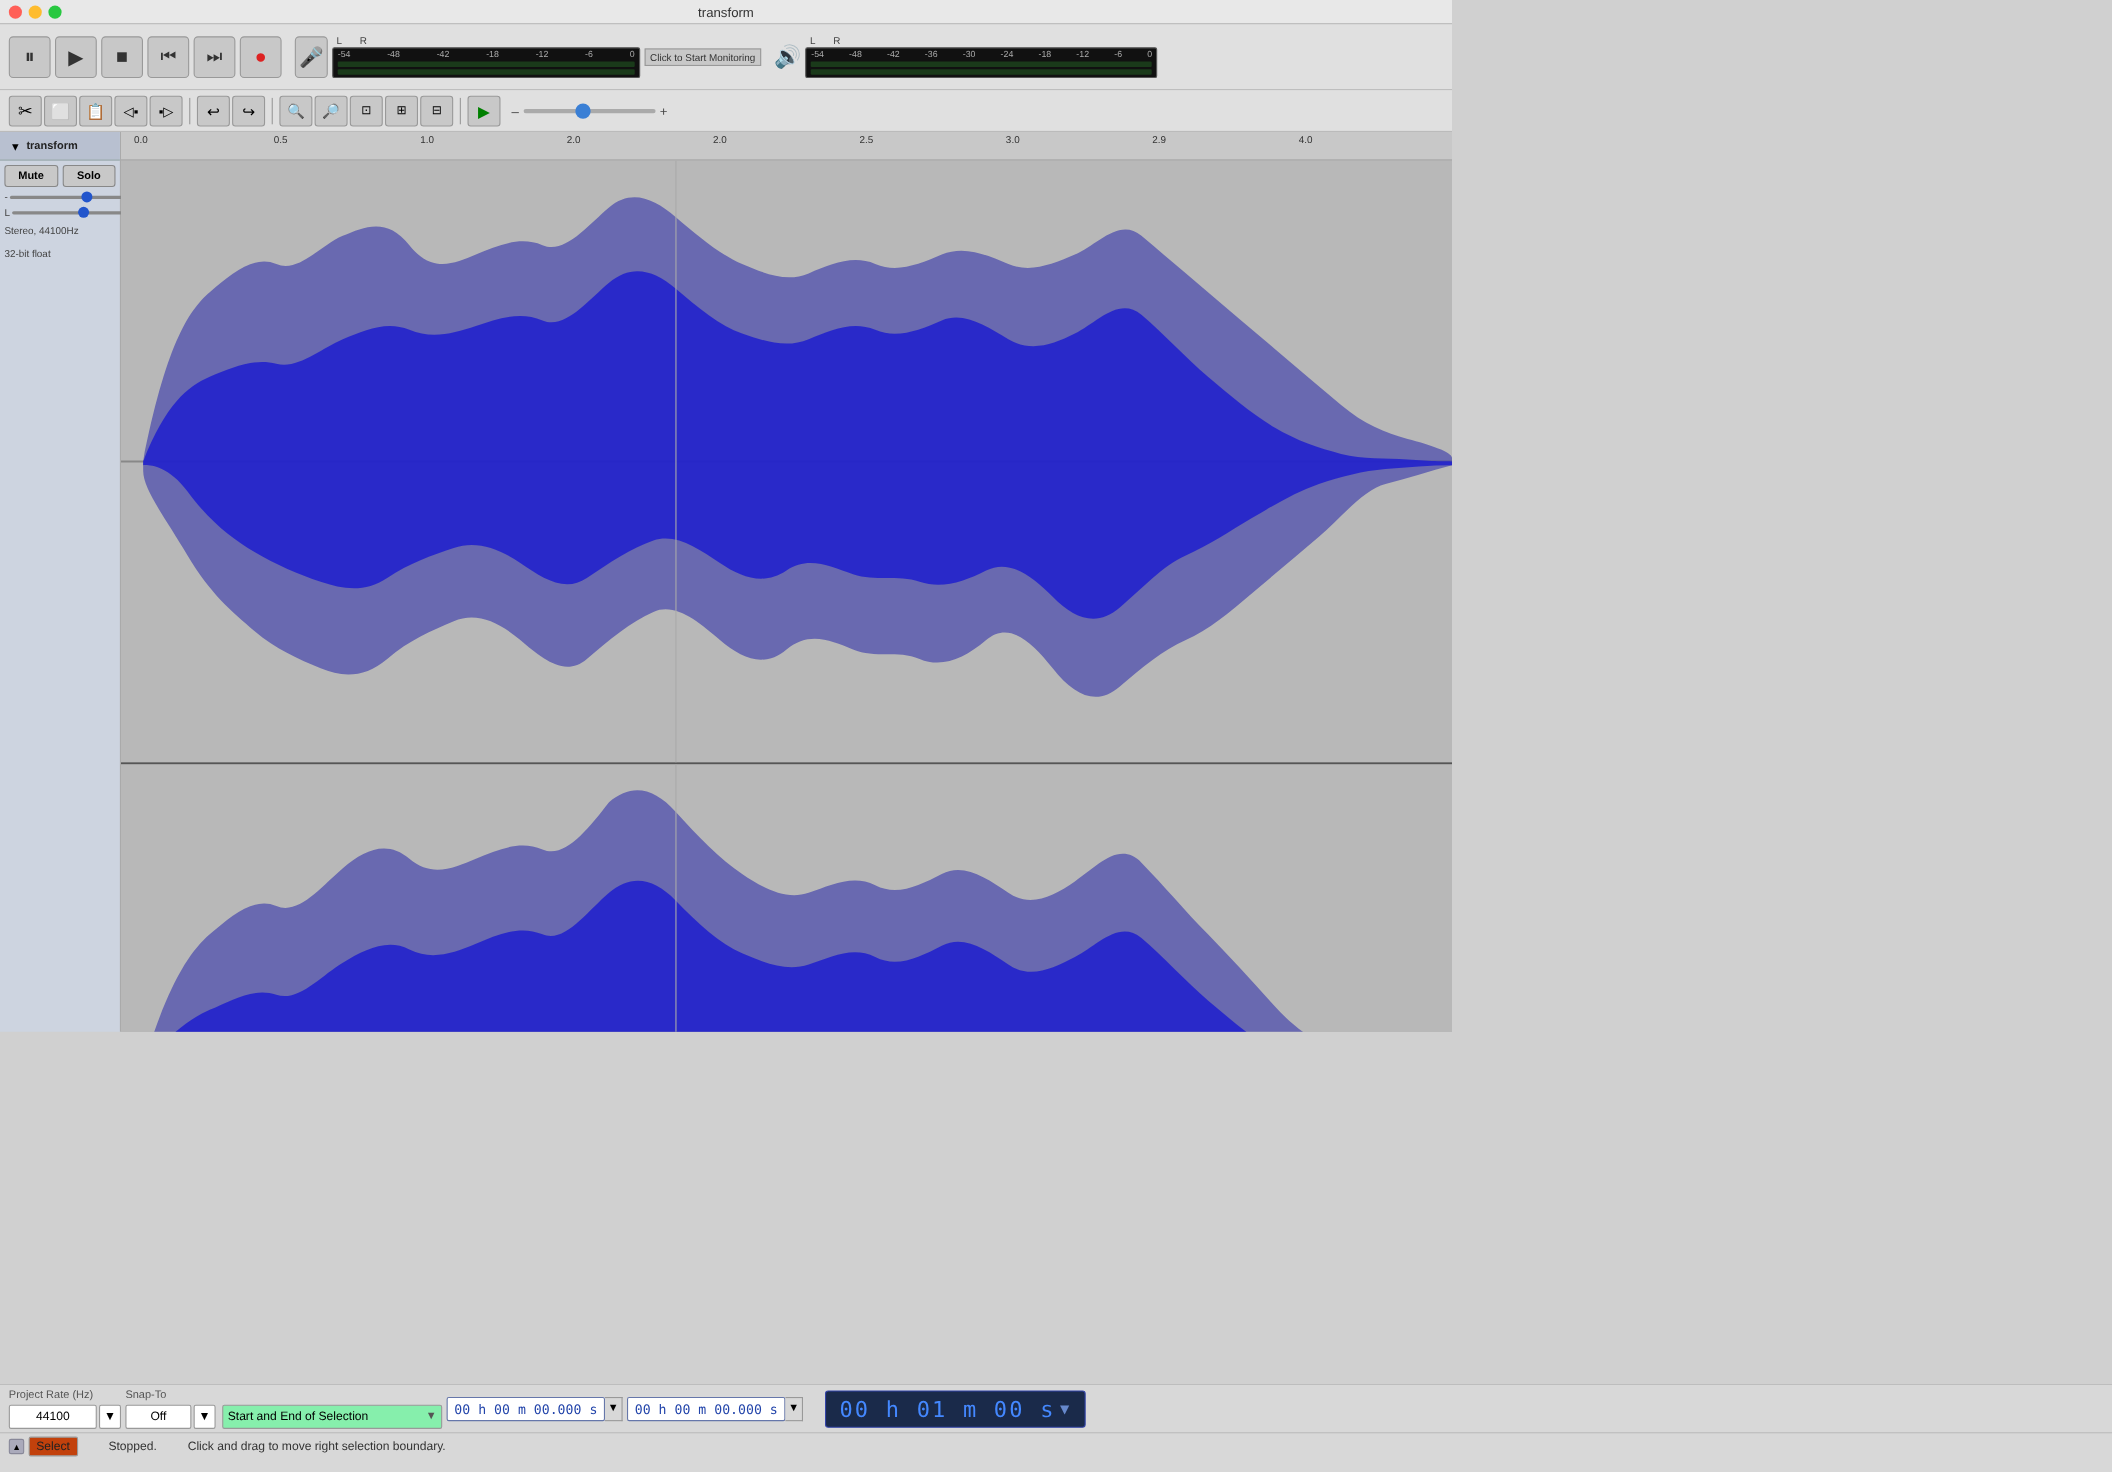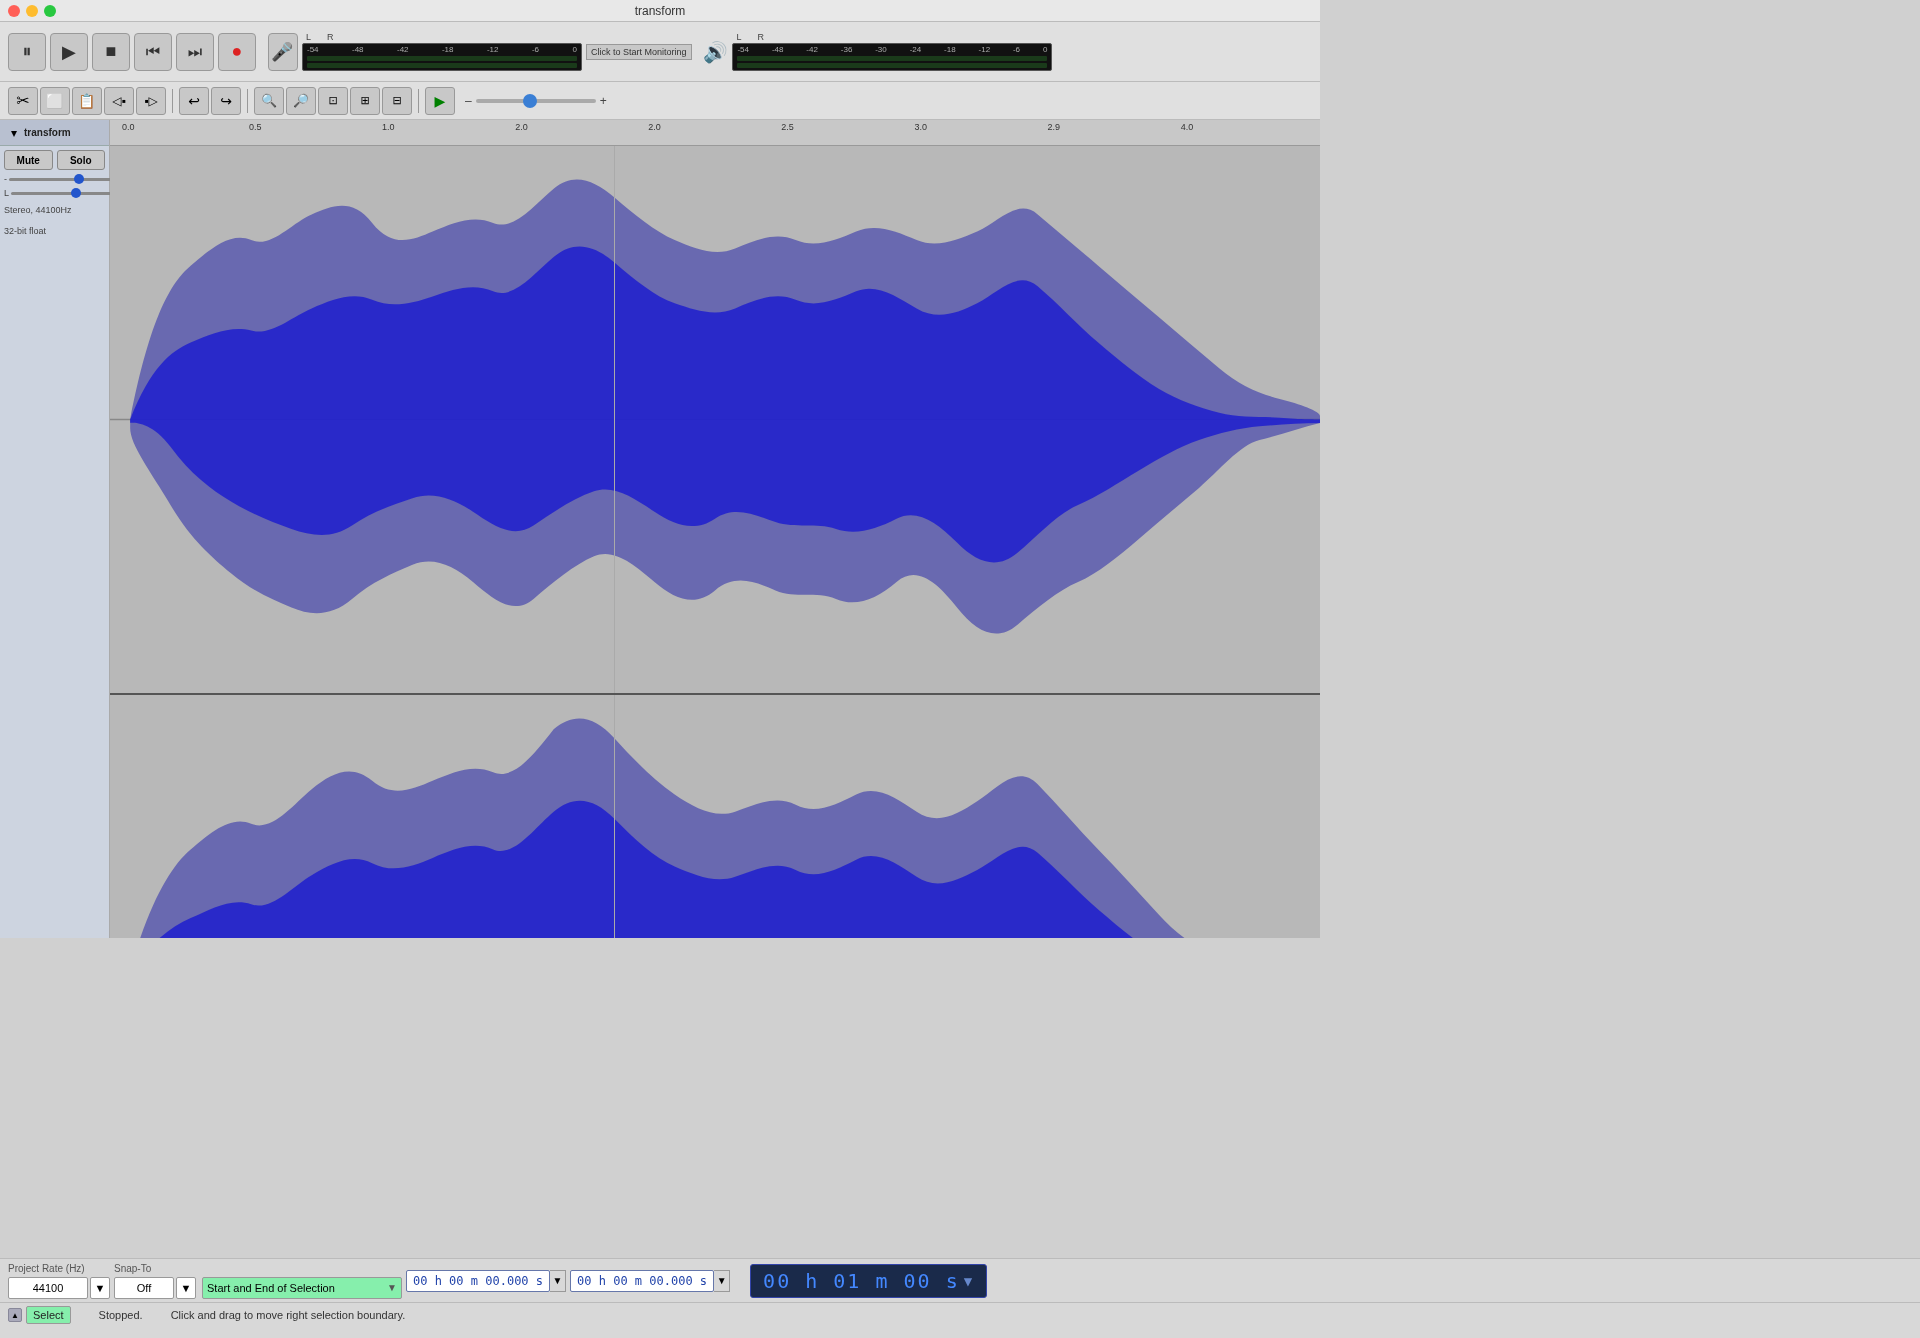--- a/index.html
+++ b/index.html
@@ -446,21 +446,21 @@
       align-items: center;
       justify-content: center;
       font-size: 8px;
       cursor: pointer;
     }
     .select-label-btn {
       font-size: 11px;
       color: #222;
       cursor: pointer;
       padding: 2px 6px;
-      background: #86efac;
+      background: #c2410c;
       border: 1px solid #999;
       border-radius: 2px;
     }
 
     
     .track-down-arrow {
       width: 20px;
       height: 20px;
       display: flex;
       align-items: center;

